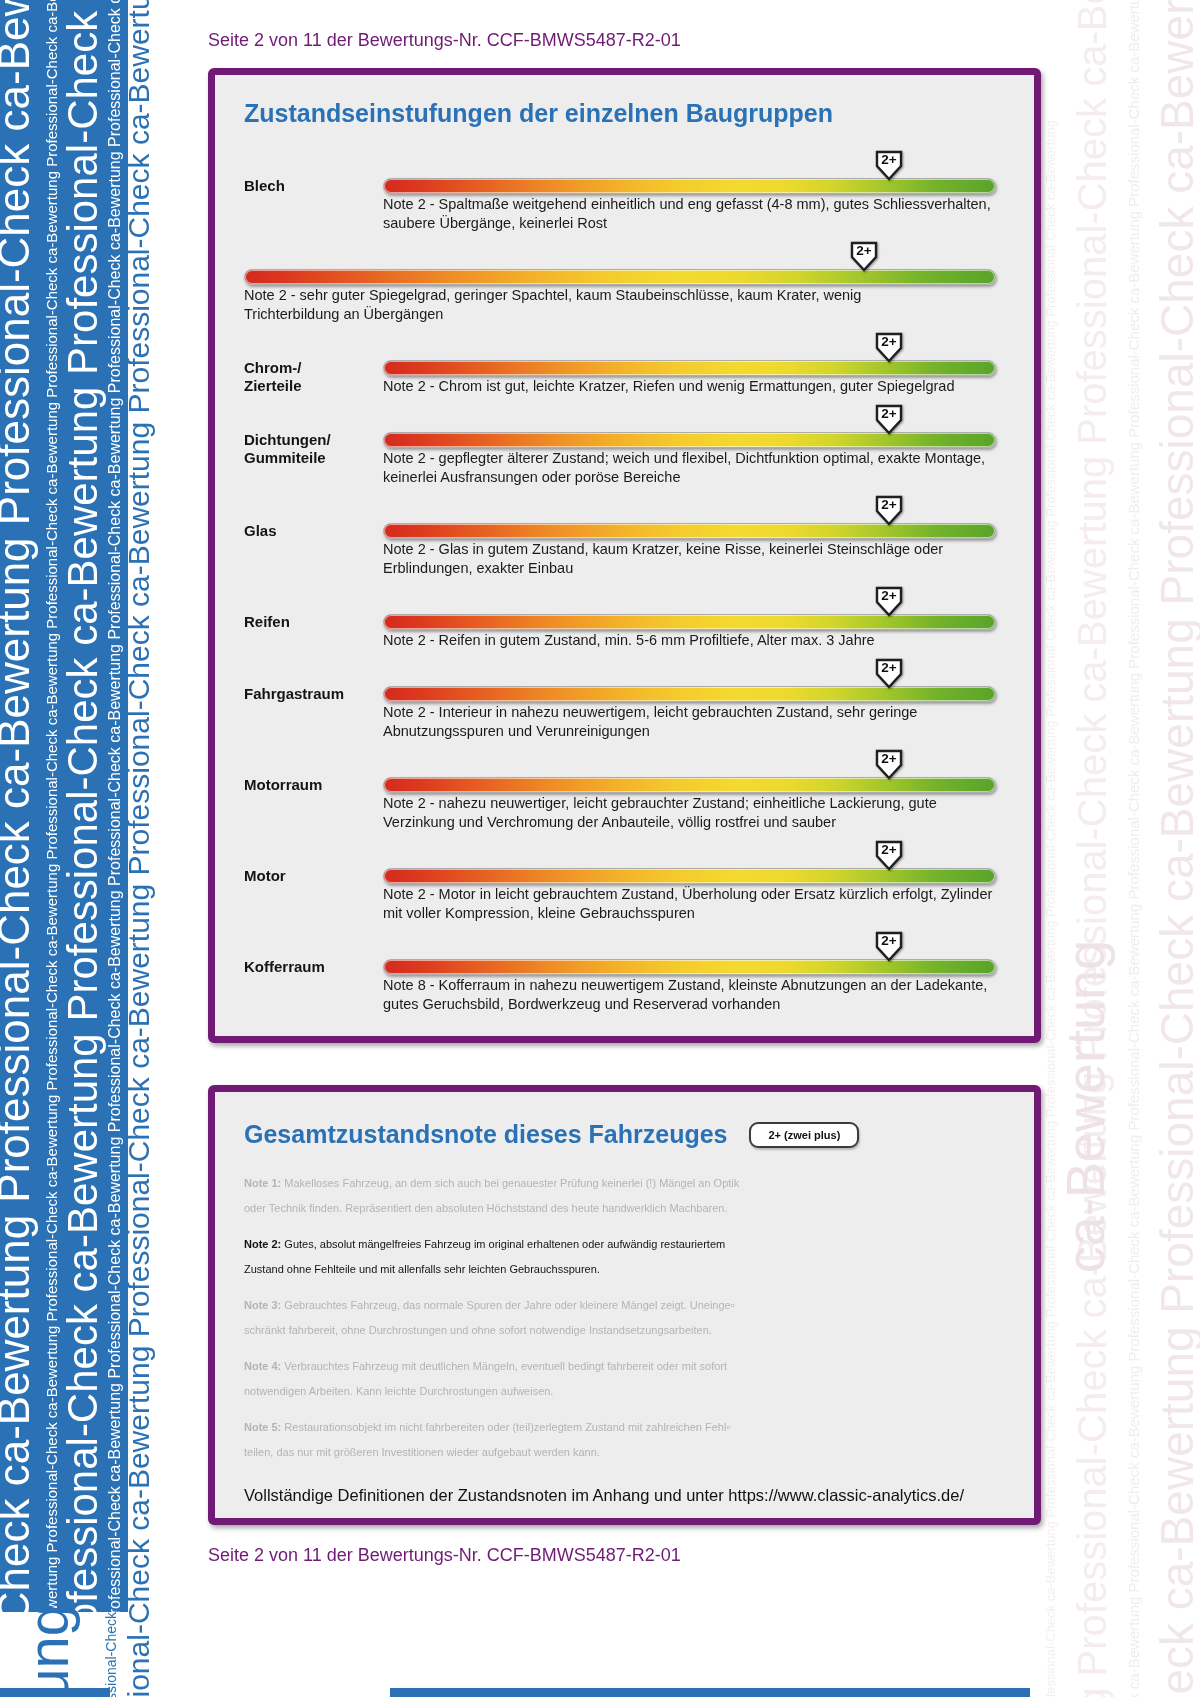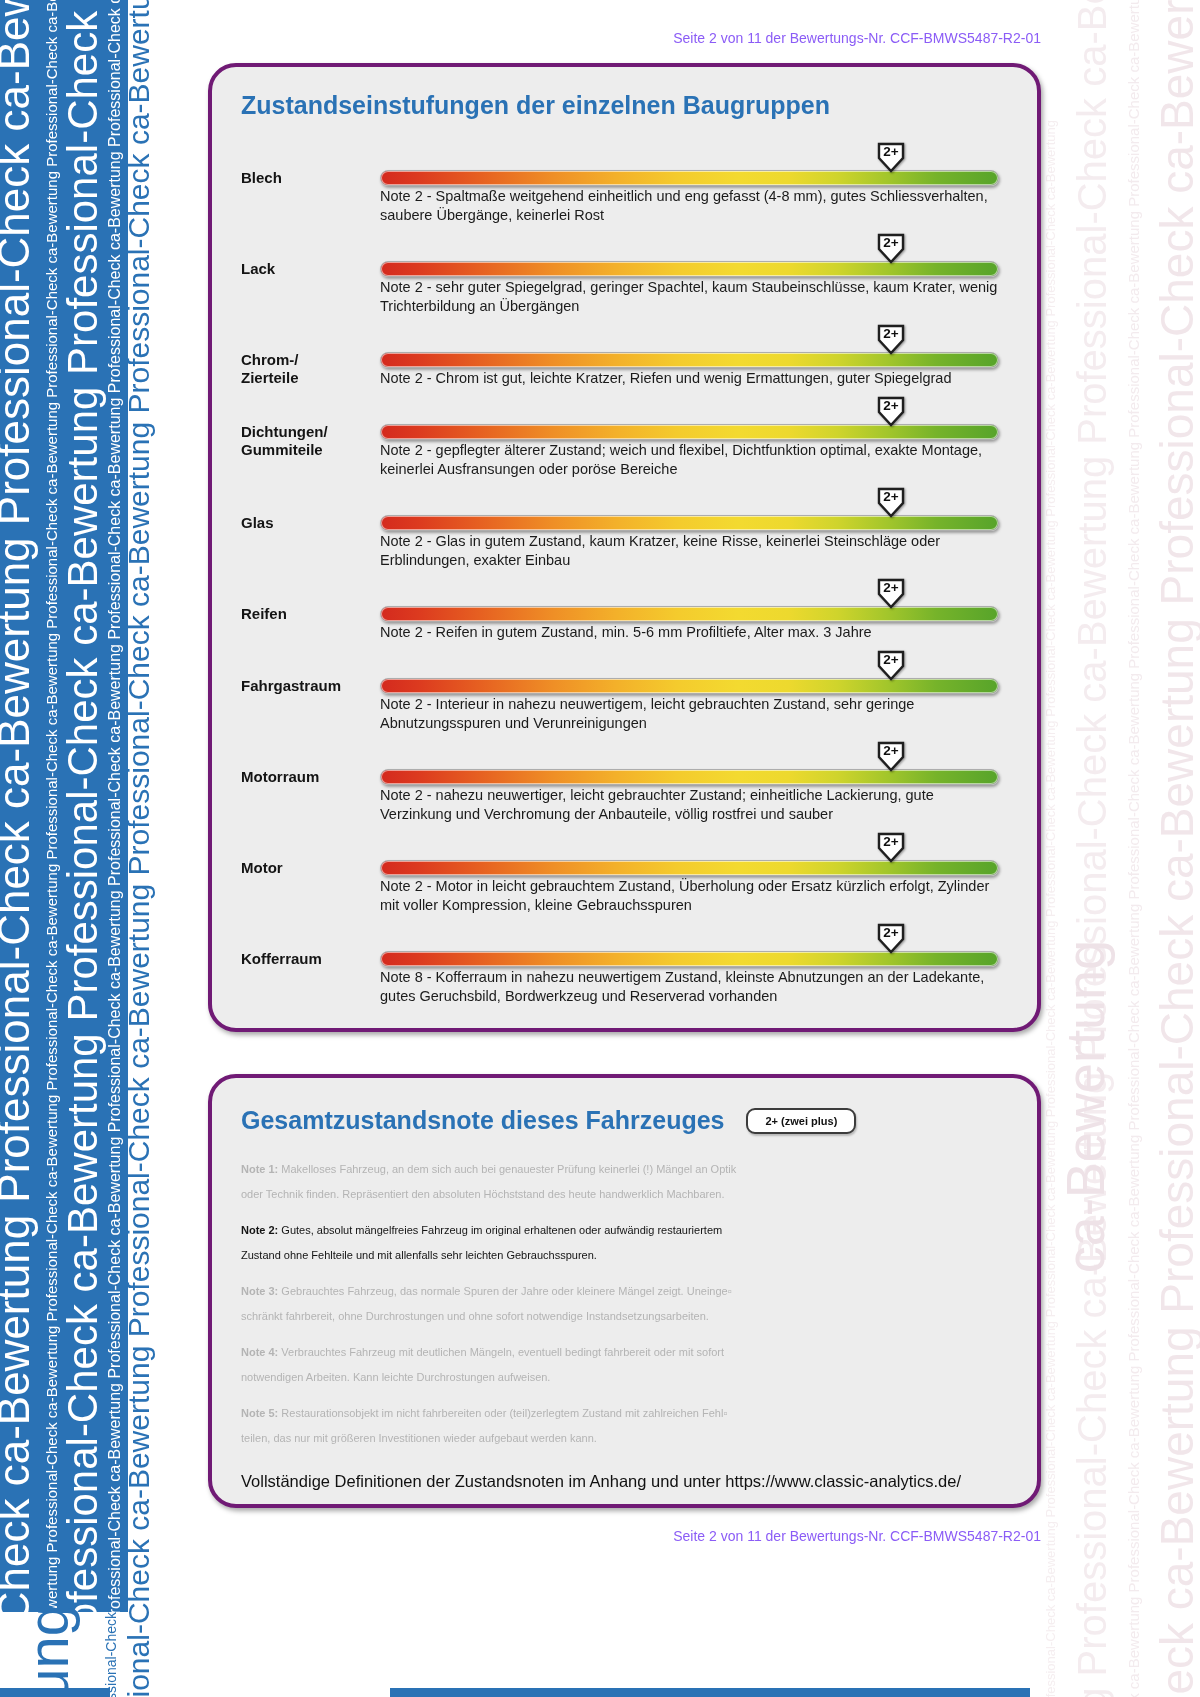--- a/index.html
+++ b/index.html
@@ -27,26 +27,26 @@
   .wm-r1 { left:112px; top:-90px;  font-size:46px; color:#f1e6ea; }
   .wm-r2 { left:84px;  top:-20px;  font-size:15px; color:#f3ebee; }
   .wm-r3 { left:30px;  top:-160px; font-size:40px; color:#f4ecef; }
   .wm-r4 { left:2px;   top:120px;  font-size:13px; color:#f5eef0; }
   .wm-r5 { left:16px;  top:940px;  font-size:54px; color:#eee2e7; }
 
   .bottom-strip { position:absolute; left:390px; bottom:0; width:640px; height:9px; background:#2a72b5; }
 
   
   .main { position:absolute; left:208px; top:0; width:833px; }
-  .page-line { margin-top:30px; text-align:right; font-size:14px; color:#8b5cf6; }
+  .page-line { margin-top:30px; text-align:left; font-size:18px; color:#701a75; }
   .page-line.bottom { margin-top:20px; }
 
   .panel {
     box-sizing:border-box; width:833px;
-    background:#ededed; border:4px solid #701a75; border-radius:28px;
+    background:#ededed; border:7px solid #701a75; border-radius:6px;
     box-shadow:2px 3px 5px rgba(0,0,0,0.35);
   }
   .panel1 { margin-top:17px; padding:24px 38px 10px 29px; }
   .panel2 { margin-top:42px; padding:28px 38px 11px 29px; }
 
   h1.blue-title, h2.blue-title {
     margin:0; font-size:25px; font-weight:bold; color:#2a72b5;
   }
   h1.blue-title { margin-bottom:26px; }
 
@@ -122,23 +122,20 @@
             <polygon points="3,2 27,2 27,16 15,29 3,16" fill="#ffffff" stroke="#1f1f1f" stroke-width="2.4"></polygon>
             <text x="15" y="13.8" text-anchor="middle" font-size="13.5" font-weight="bold" fill="#111">2+</text>
           </svg>
         </div>
         <div class="scale-bar"></div>
         <div class="row-note">Note 2 - Spaltmaße weitgehend einheitlich und eng gefasst (4-8 mm), gutes Schliessverhalten, saubere Übergänge, keinerlei Rost</div>
       </div>
     </div>
 
     <div class="row">
-      <div class="row-label">
-        <span>Lack</span><br><span></span>
-      </div>
       <div class="row-content">
         <div class="marker-line">
           <svg class="marker" viewBox="0 0 30 32">
             <polygon points="3,2 27,2 27,16 15,29 3,16" fill="#ffffff" stroke="#1f1f1f" stroke-width="2.4"></polygon>
             <text x="15" y="13.8" text-anchor="middle" font-size="13.5" font-weight="bold" fill="#111">2+</text>
           </svg>
         </div>
         <div class="scale-bar"></div>
         <div class="row-note">Note 2 - sehr guter Spiegelgrad, geringer Spachtel, kaum Staubeinschlüsse, kaum Krater, wenig Trichterbildung an Übergängen</div>
       </div>

